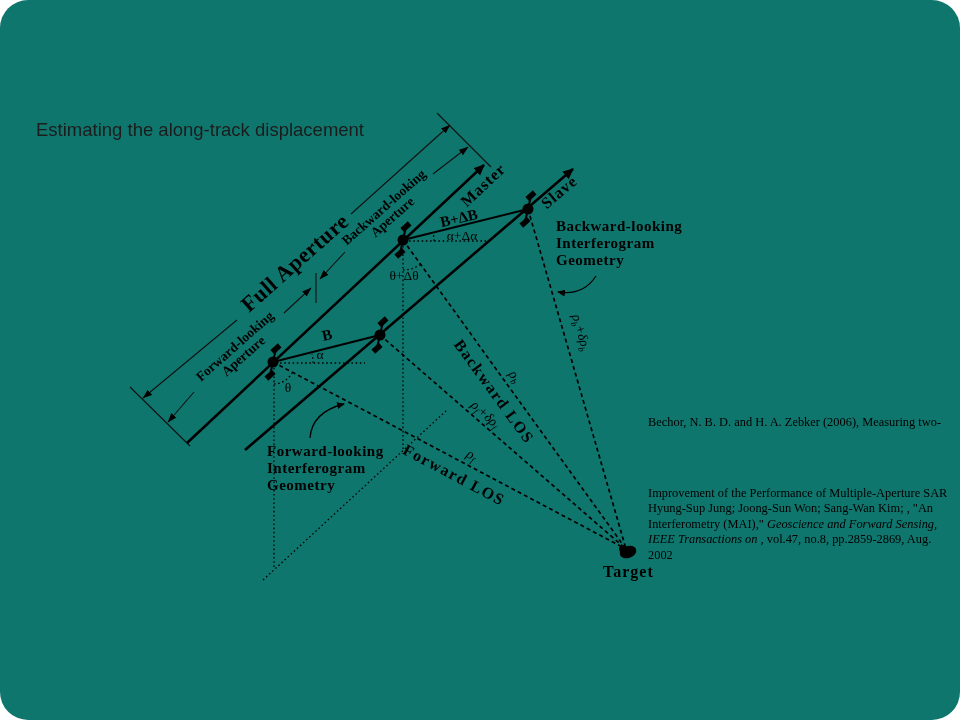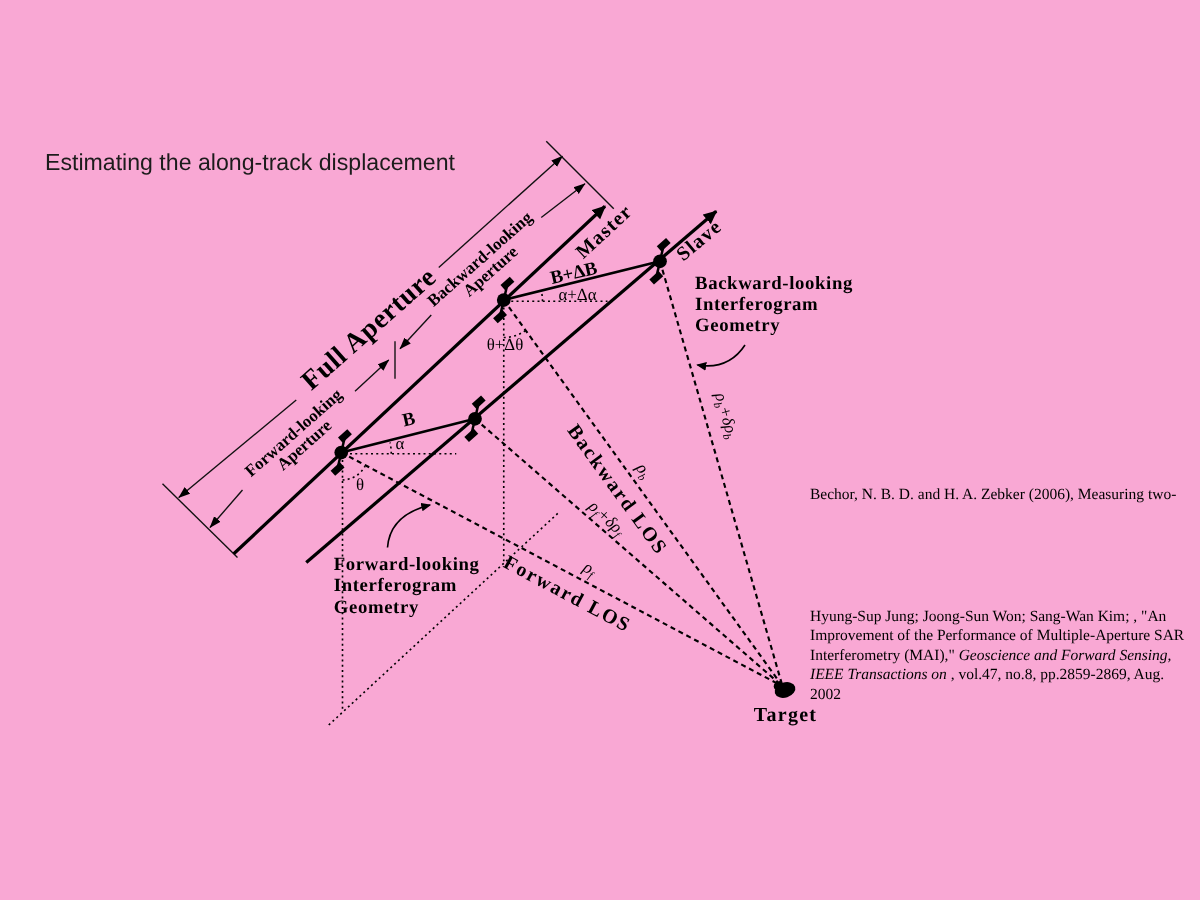--- a/index.html
+++ b/index.html
@@ -1,23 +1,23 @@
 <!DOCTYPE html>
 <html><head>
 <meta charset="utf-8">
 <style>
   html,body{margin:0;padding:0;background:#fff;}
-  .slide{position:relative;width:960px;height:720px;background:#f9a8d4;overflow:hidden;
-         font-family:"Liberation Sans",sans-serif;}
+  .slide{position:relative;width:960px;height:720px;background:#0f766e;overflow:hidden;
+         font-family:"Liberation Sans",sans-serif;border-radius:28px;}
   .title{position:absolute;left:10px;top:117px;width:380px;text-align:center;
          font-size:18.5px;line-height:26px;color:#1c1c1c;}
   .cite{position:absolute;font-family:"Liberation Serif","DejaVu Serif",serif;
         color:#000;font-size:12.4px;}
   .cite .cl{white-space:pre;}
-  .cite1{left:648px;top:388px;line-height:14.6px;text-align:center;}
+  .cite1{left:648px;top:415px;line-height:14.6px;text-align:center;}
   .cite2{left:648px;top:486px;line-height:15.4px;}
   .it{font-style:italic;}
   svg.diagram{position:absolute;left:0;top:0;}
   svg.diagram text{font-family:"Liberation Serif","DejaVu Serif",serif;fill:#000;}
 </style>
 </head>
 <body>
 
 <div class="slide">
 
@@ -156,20 +156,20 @@
     </g>
 
     <text x="603" y="577" font-size="16" font-weight="bold" letter-spacing="1">Target</text>
   </svg>
 
   <div class="cite cite1">
     <div class="cl">Bechor, N. B. D. and H. A. Zebker (2006), Measuring two-</div>
   </div>
 
   <div class="cite cite2">
+    <div class="cl">Improvement of the Performance of Multiple-Aperture SAR</div>
     <div class="cl">Hyung-Sup Jung; Joong-Sun Won; Sang-Wan Kim; , "An</div>
-    <div class="cl">Improvement of the Performance of Multiple-Aperture SAR</div>
     <div class="cl"><span>Interferometry (MAI)," </span><span class="it">Geoscience and Forward Sensing,</span></div>
     <div class="cl"><span class="it">IEEE Transactions on</span><span> , vol.47, no.8, pp.2859-2869, Aug.</span></div>
     <div class="cl">2002</div>
   </div>
 
 </div>
 
 </body></html>

